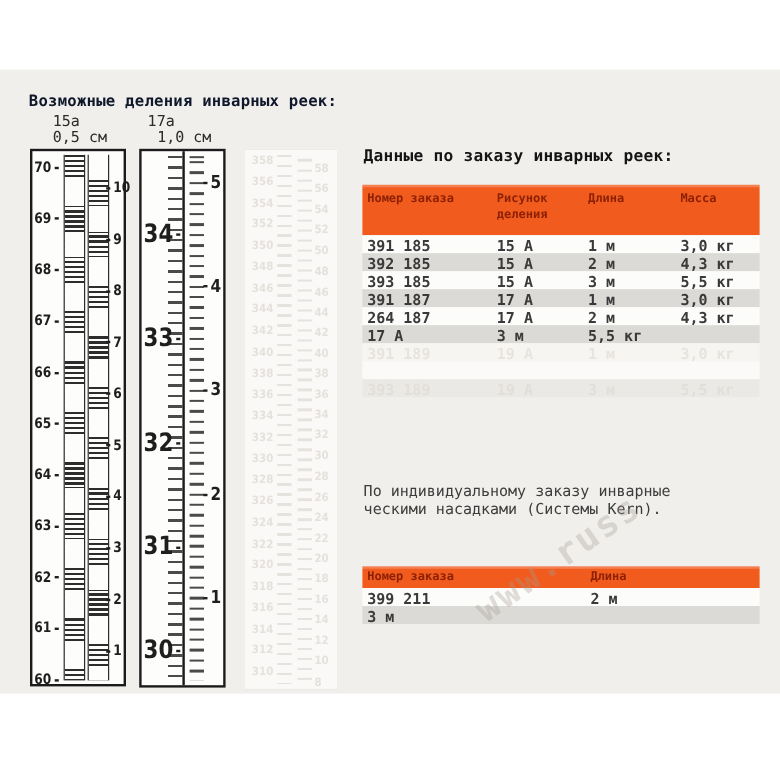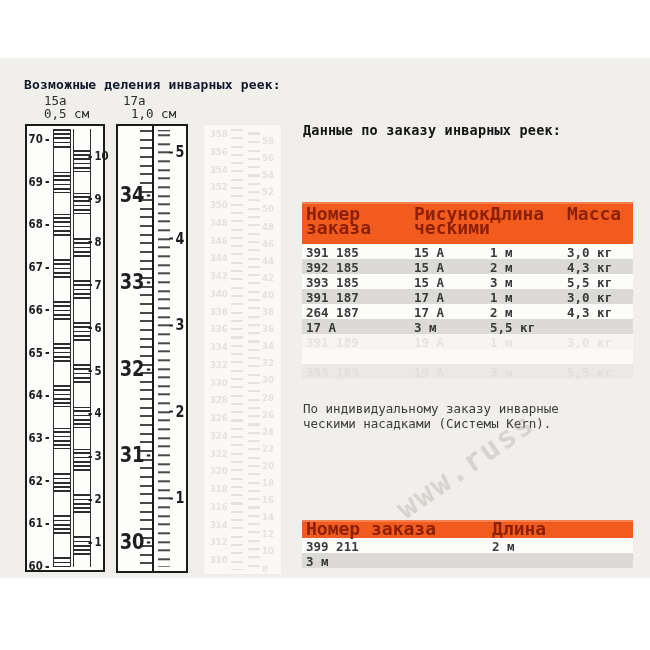--- a/index.html
+++ b/index.html
@@ -43,22 +43,22 @@
       background-image:repeating-linear-gradient(to bottom,#e6e3de 0 2px, transparent 2px 8.3px);}
   .gd-a{left:27px;} .gd-b{left:44px;background-position:0 4.1px;}
   .gn{position:absolute;font-family:"DejaVu Sans",sans-serif;font-weight:bold;font-size:9.5px;
       transform:translateY(-50%) scaleX(.9);line-height:1;color:#e5e2dd;white-space:nowrap;}
   .gn-l{left:0;width:25px;text-align:right;}
   .gn-r{left:57px;width:20px;text-align:left;}
 
   
   .tbl{position:absolute;left:302px;width:331px;}
   .t1{top:154px;} .t2{top:472px;}
-  .thead{background:#f15c1e;color:#8c1f04;font-weight:bold;font-size:18px;
-         box-shadow:inset 0 2px 0 rgba(255,255,255,.22);margin-top:48px;}
+  .thead{background:#f15c1e;color:#8c1f04;font-weight:bold;font-size:10px;
+         box-shadow:inset 0 2px 0 rgba(255,255,255,.22);}
   .t1 .thead{display:grid;grid-template-columns:108px 76px 77px 70px;height:42px;align-items:start;box-sizing:border-box;padding-top:5px;}
   .t2 .thead{display:grid;grid-template-columns:186px 145px;height:18px;line-height:18px;}
   .thead span{padding-left:4px;line-height:14px;}
   .t2 .thead span{line-height:18px;}
   .trow{display:grid;height:15px;line-height:17.5px;font-size:12.5px;font-weight:bold;color:#3a3a3a;background:#fcfcfb;}
   .t1 .trow{grid-template-columns:108px 76px 77px 70px;}
   .t2 .trow{grid-template-columns:186px 145px;}
   .trow span{padding-left:4px;overflow:hidden;white-space:nowrap;}
   .trow.alt{background:#dbdad7;}
   .trow.faded.light{background:#f7f5f2;color:#e7e4df;}
@@ -191,21 +191,21 @@
         <span class="gn gn-r" style="top: 426.4px;">10</span>
         <span class="gn gn-r" style="top: 443.5px;">8</span>
       </div>
   </div>
 
   <div class="h2">Данные по заказу инварных реек:</div>
 
   <div class="tbl t1">
     <div class="thead">
       <span>Номер заказа</span>
-      <span>Рисунок ческими</span>
+      <span>Рисунок деления</span>
       <span>Длина</span>
       <span>Масса</span>
     </div>
     <div id="t1-body">
         <div class="trow">
           <span>391 185</span>
           <span>15 А</span>
           <span>1 м</span>
           <span>3,0 кг</span>
         </div>

